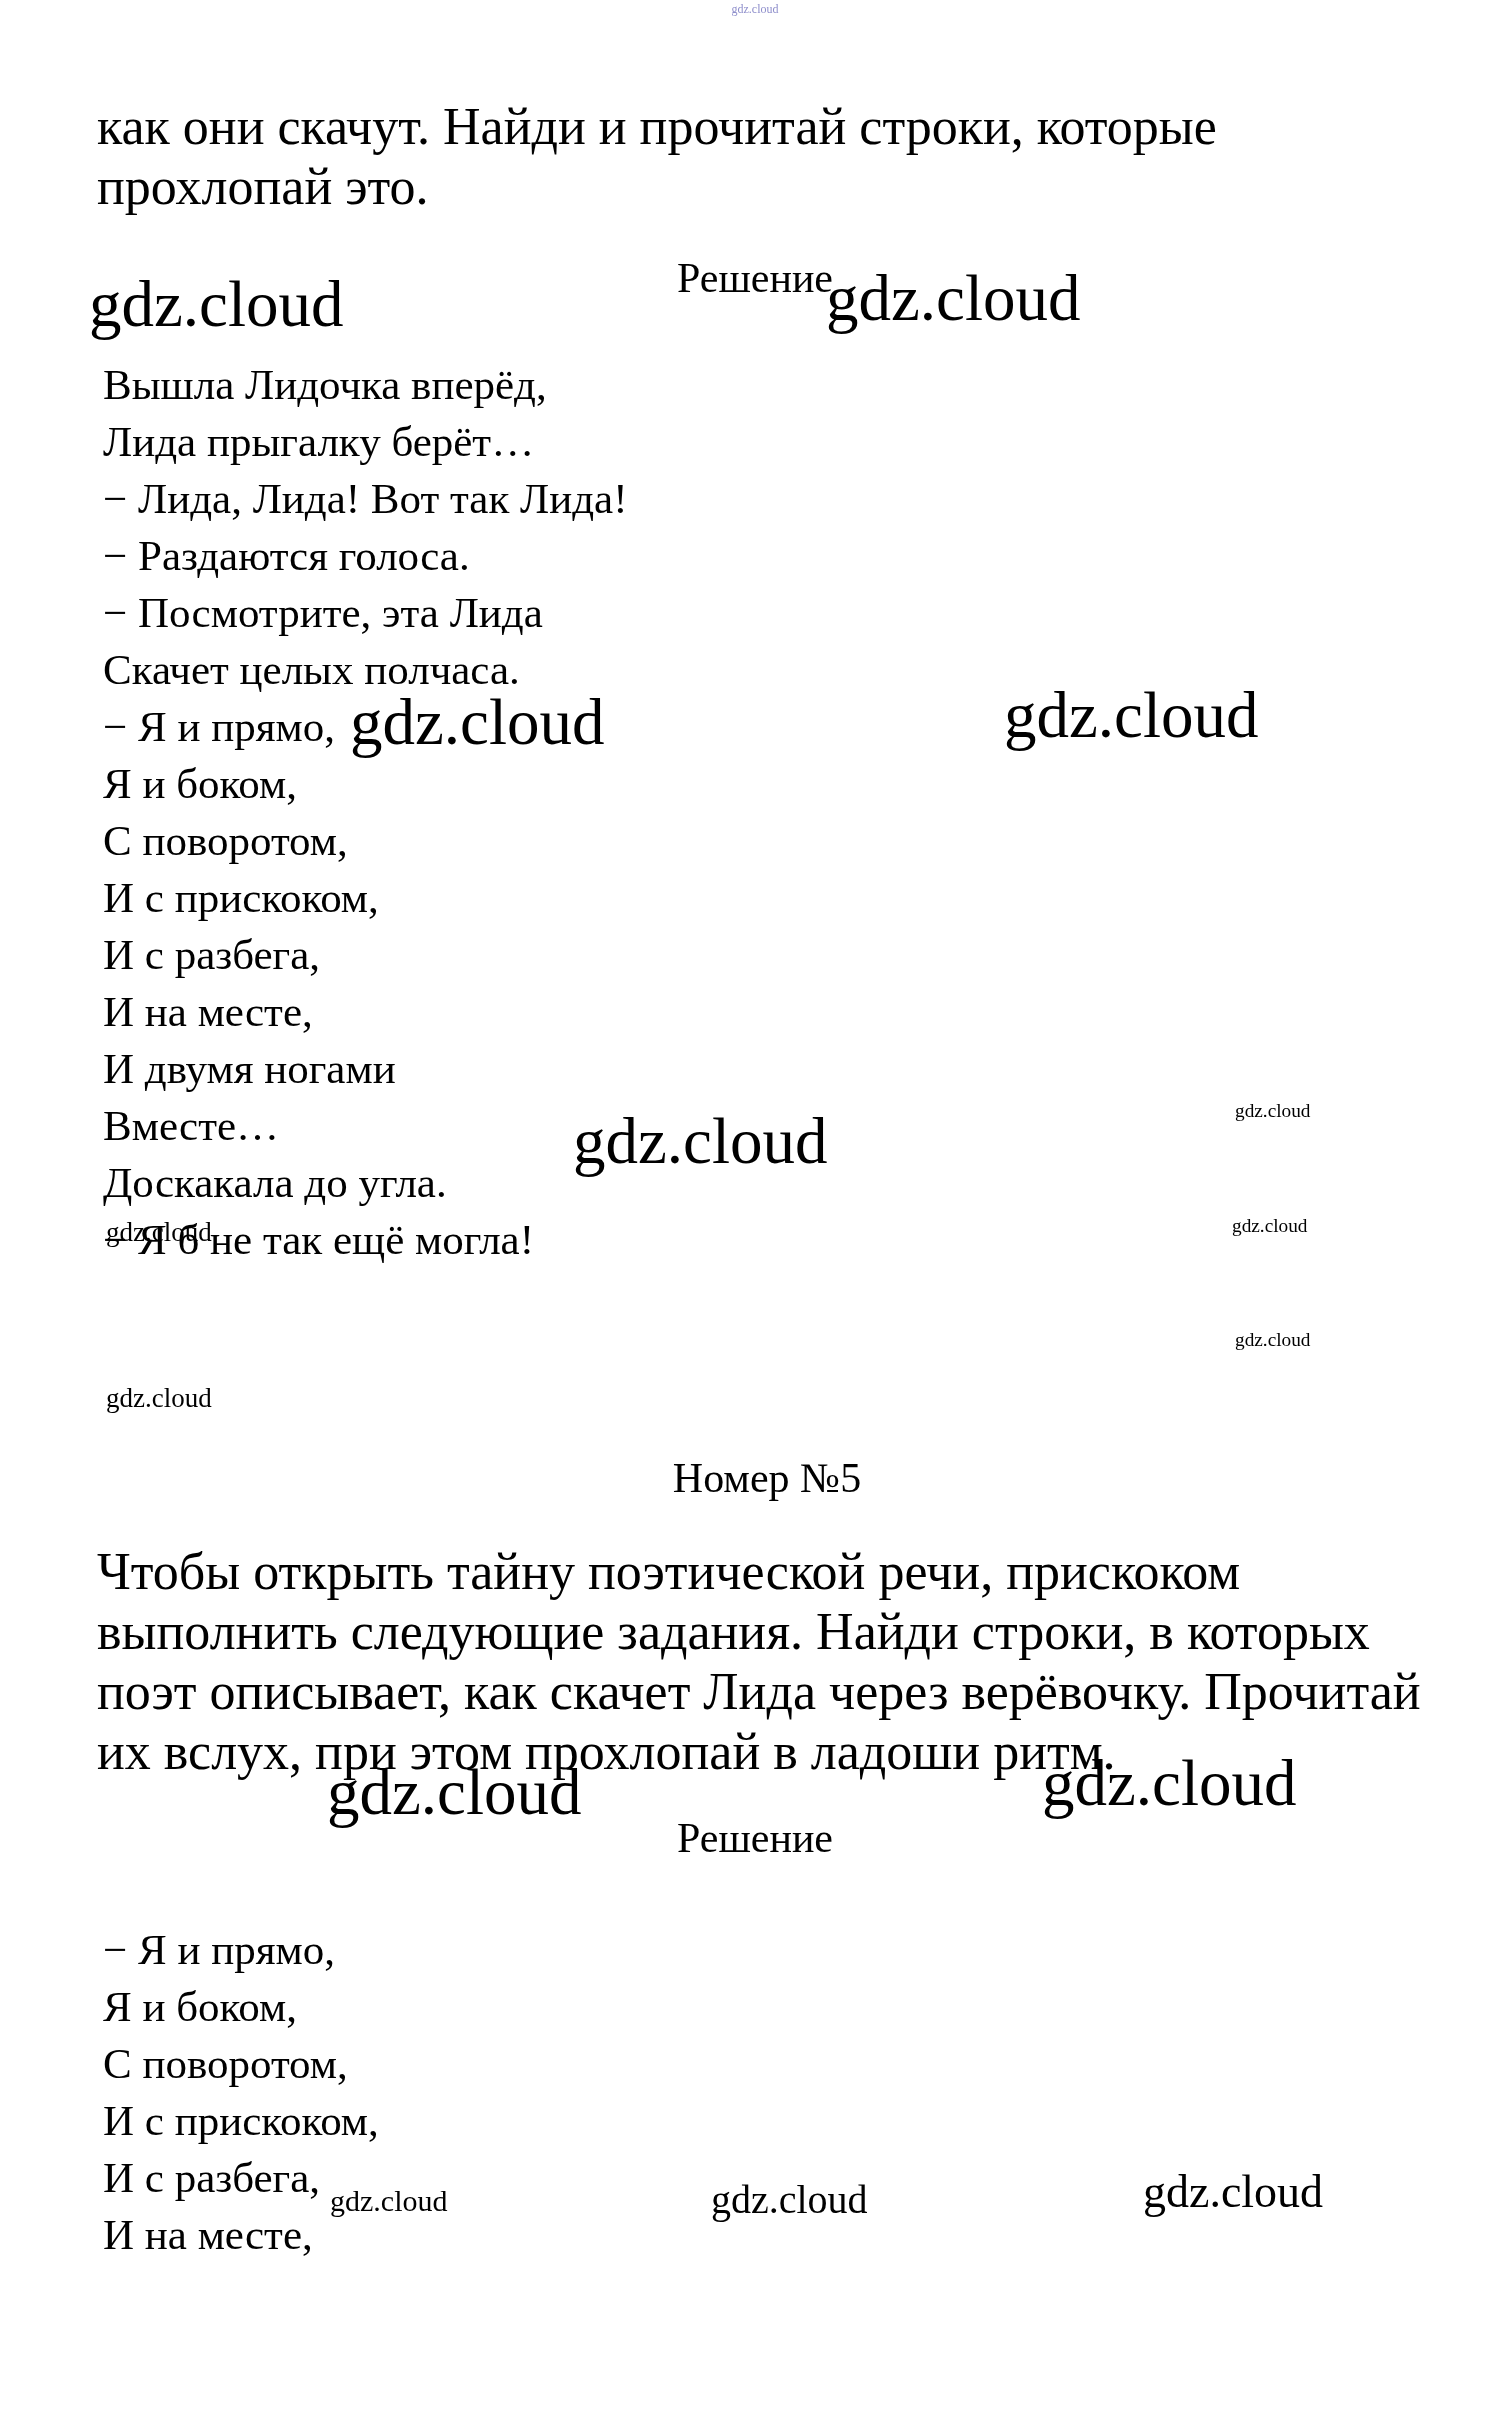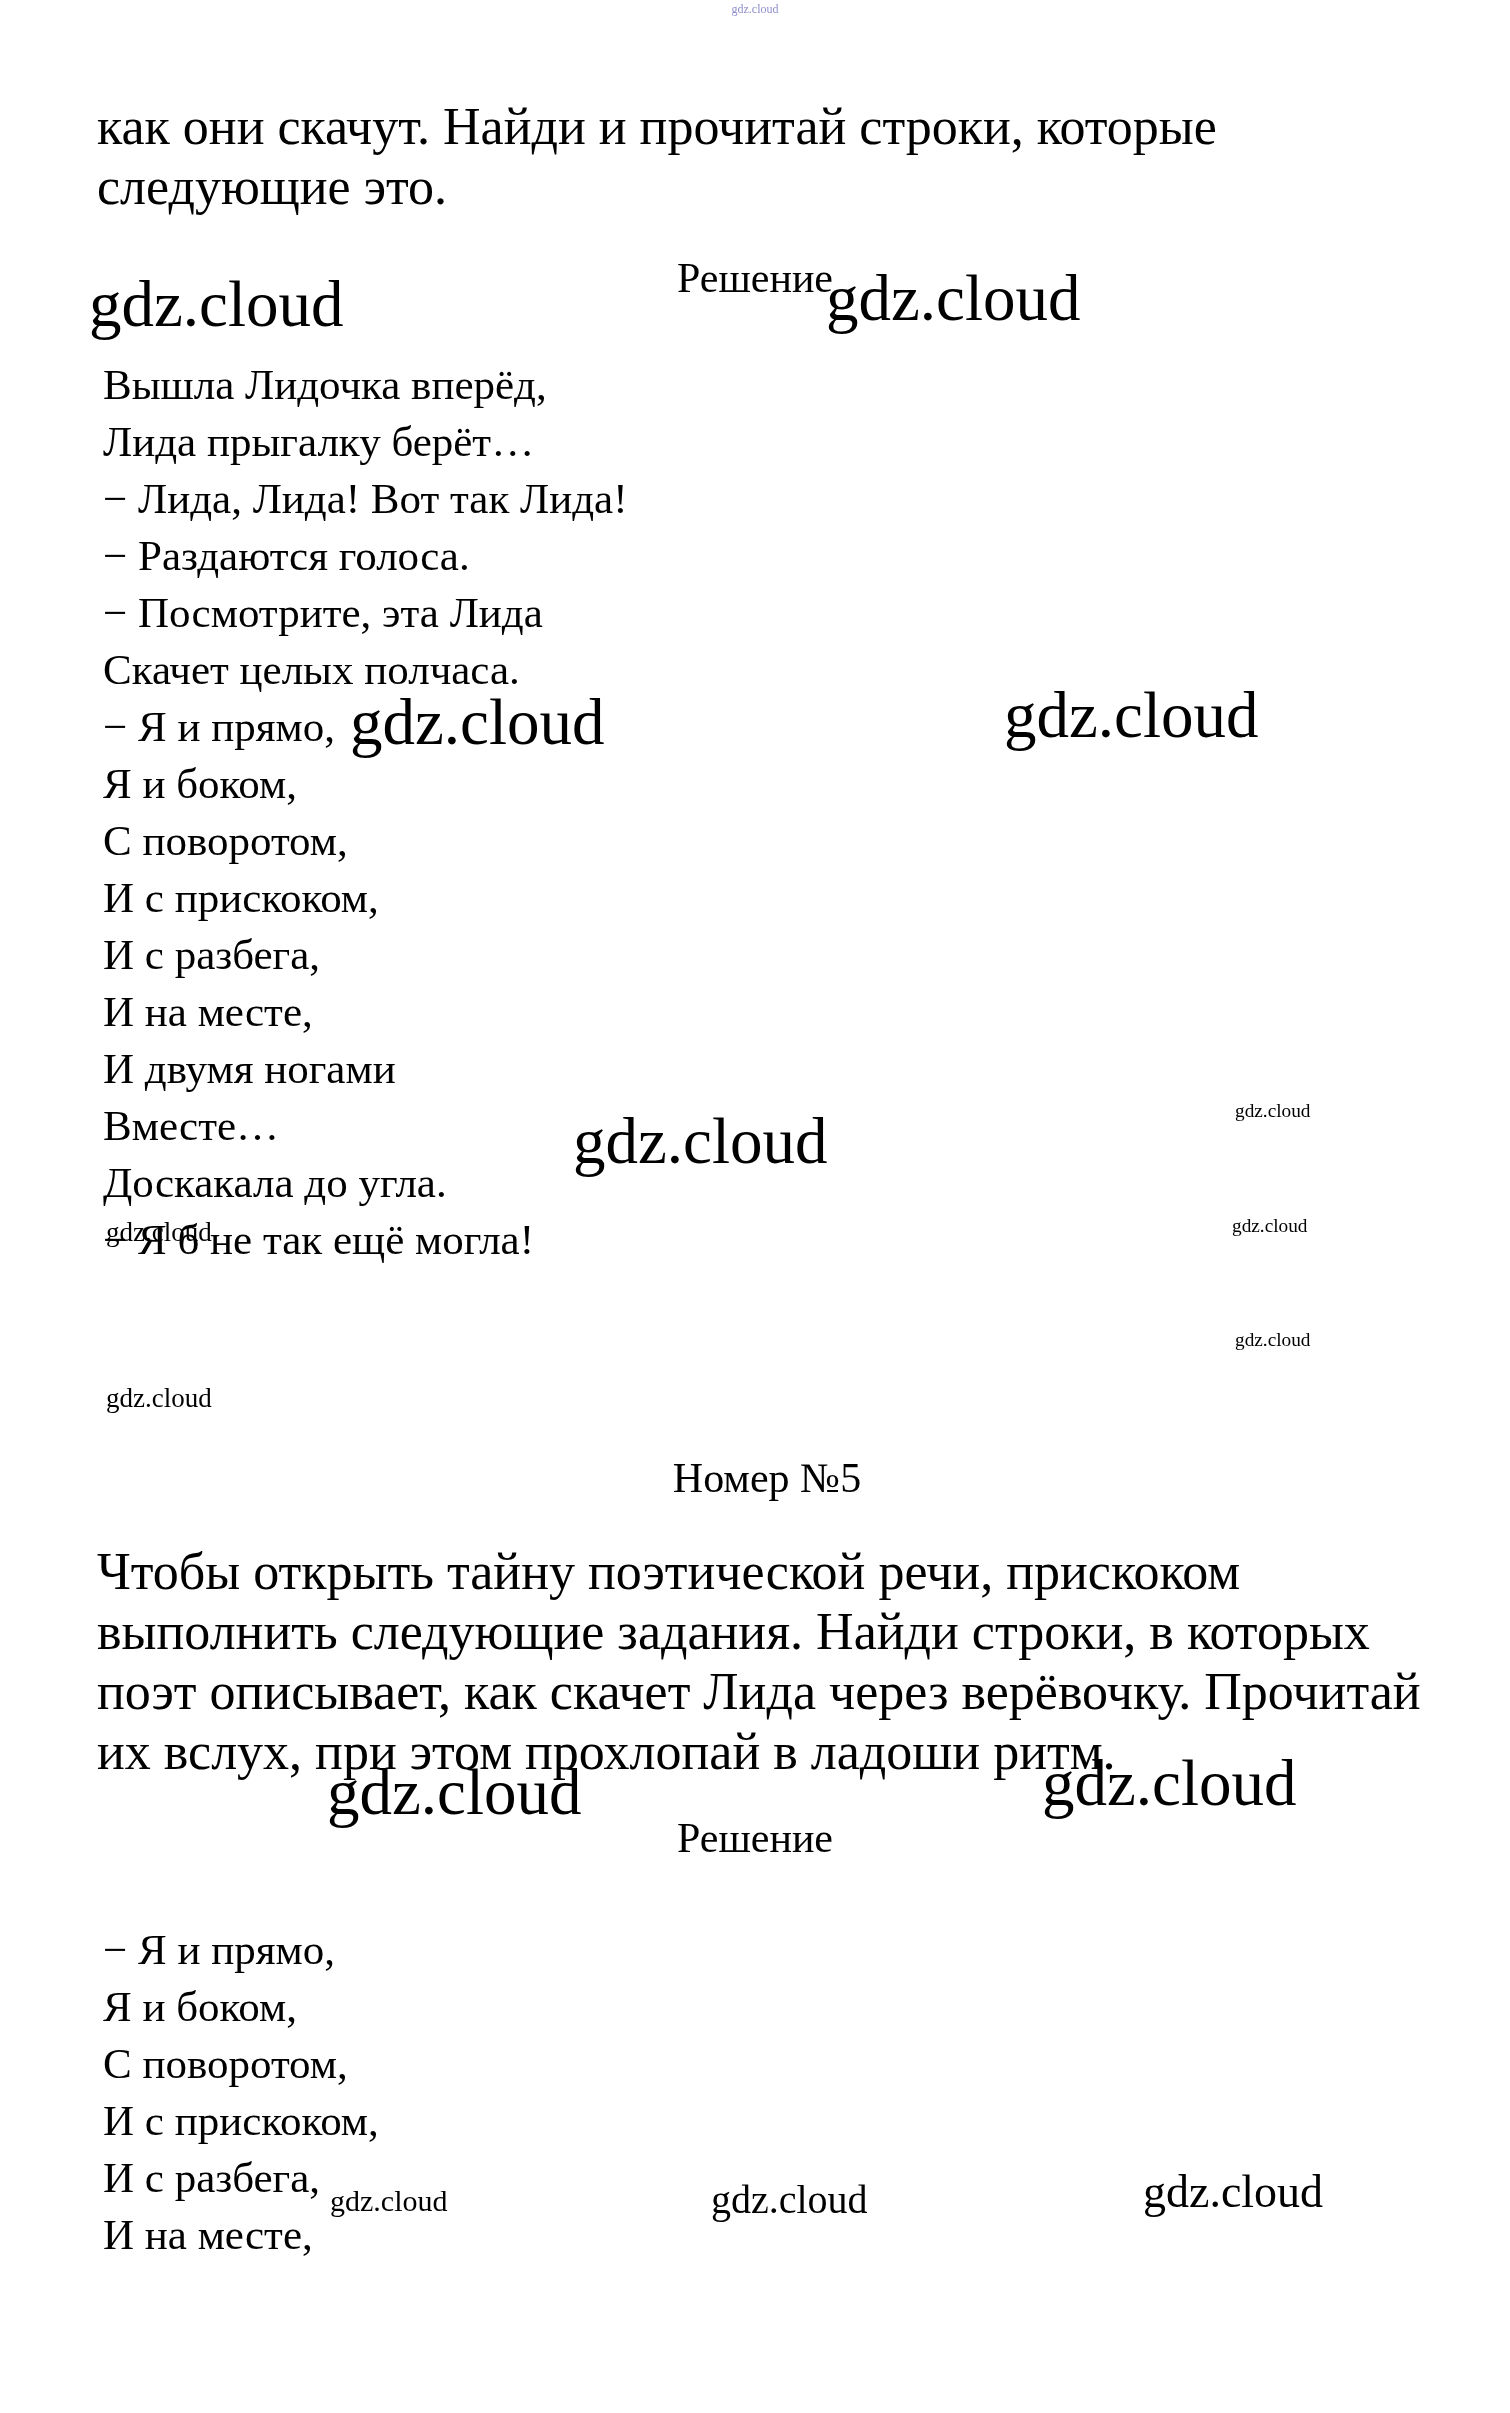--- a/index.html
+++ b/index.html
@@ -57,21 +57,21 @@
 </style>
 </head>
 <body>
 
 <div class="page">
 
   <div class="wm wm-top">gdz.cloud</div>
 
   <div class="para" style="top:97px;">
     <div>как они скачут. Найди и прочитай строки, которые</div>
-    <div>следующие это.</div>
+    <div>прохлопай это.</div>
   </div>
 
   <div class="heading" style="top:254px;">Решение</div>
 
   <div class="wm wm-lg" style="left:89px; top:272px;">gdz.cloud</div>
   <div class="wm wm-lg" style="left:826px; top:266px;">gdz.cloud</div>
 
   <div class="poem" style="top:356px;">
     <div>Вышла Лидочка вперёд,</div>
     <div>Лида прыгалку берёт…</div>

